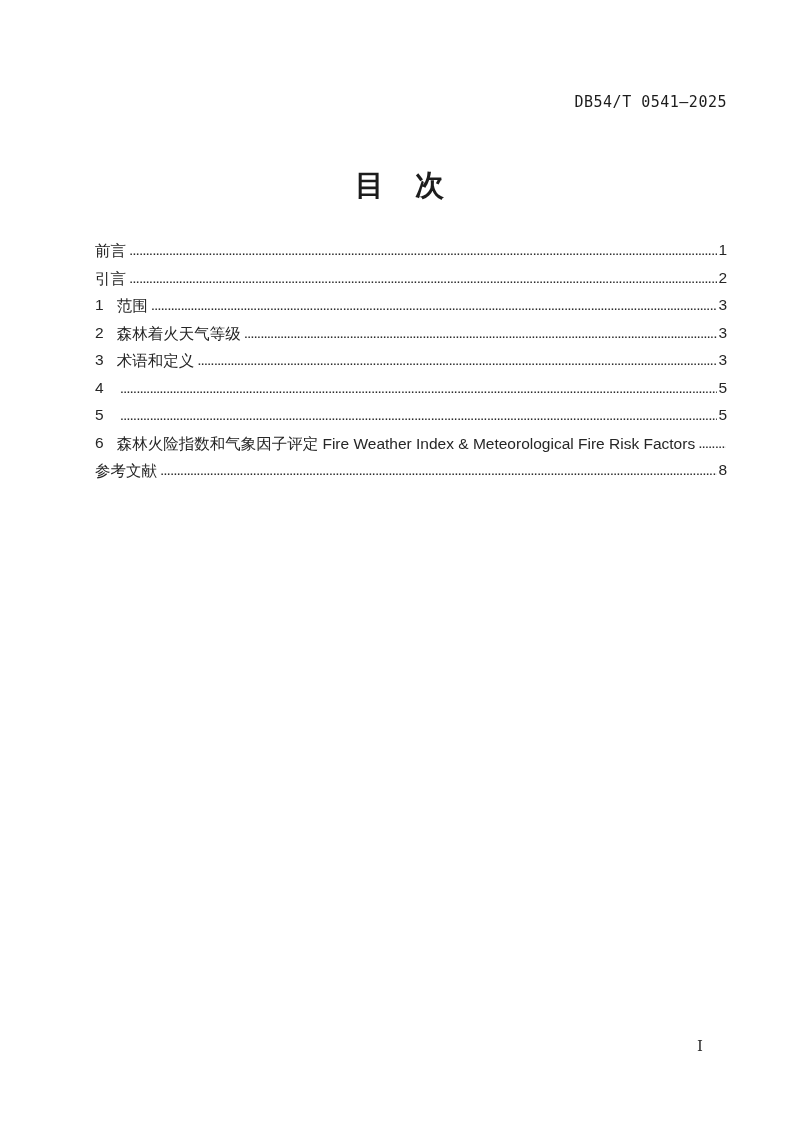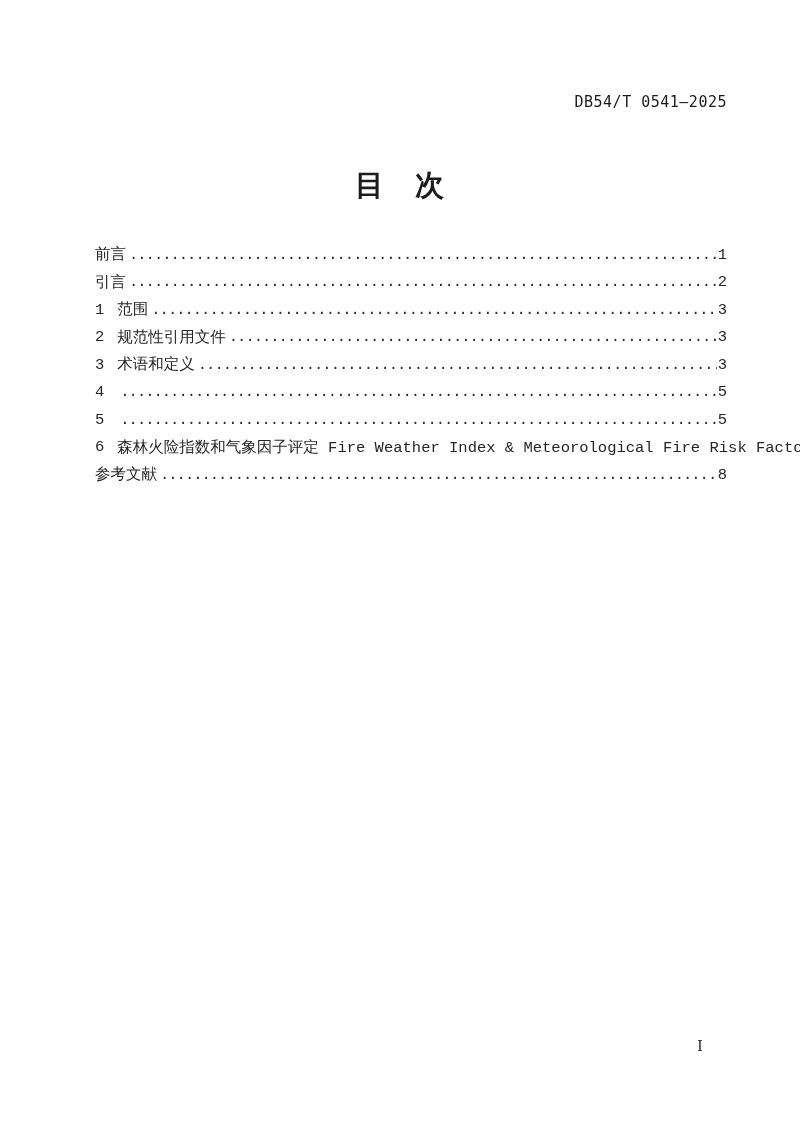--- a/index.html
+++ b/index.html
@@ -39,24 +39,24 @@
     margin: 0;
   }
   .toc {
     position: absolute;
     left: 95px;
     right: 73px;
     top: 241px;
   }
   .toc-row {
     display: flex;
-    align-items: center;
+    align-items: flex-start;
     height: 27.5px;
     font-size: 15.5px;
-    font-family: Liberation Mono, monospace;
+    font-family: Liberation Sans, sans-serif;
     color: #262626;
     white-space: nowrap;
   }
   .toc-num {
     margin-right: 13px;
   }
   .toc-label {
     flex: 0 0 auto;
   }
   .toc-dots {
@@ -105,21 +105,21 @@
 
     <div class="toc-row">
       <span class="toc-num">1</span>
       <span class="toc-label">范围</span>
       <span class="toc-dots">............................................................................................................................................................................................................................................................................................................</span>
       <span class="toc-page">3</span>
     </div>
 
     <div class="toc-row">
       <span class="toc-num">2</span>
-      <span class="toc-label">规范性引用文件</span>
+      <span class="toc-label">森林着火天气等级</span>
       <span class="toc-dots">............................................................................................................................................................................................................................................................................................................</span>
       <span class="toc-page">3</span>
     </div>
 
     <div class="toc-row">
       <span class="toc-num">3</span>
       <span class="toc-label">术语和定义</span>
       <span class="toc-dots">............................................................................................................................................................................................................................................................................................................</span>
       <span class="toc-page">3</span>
     </div>

